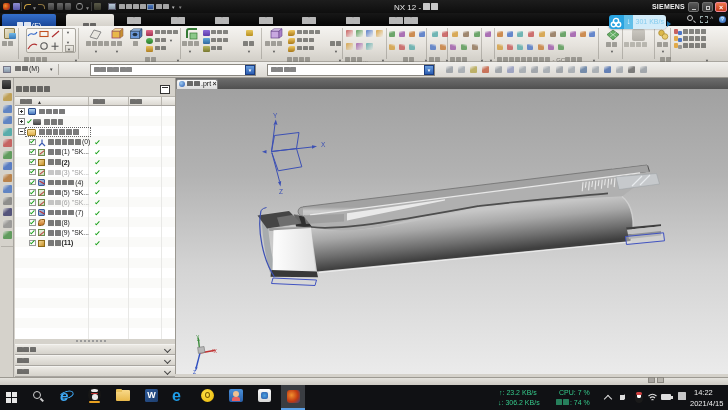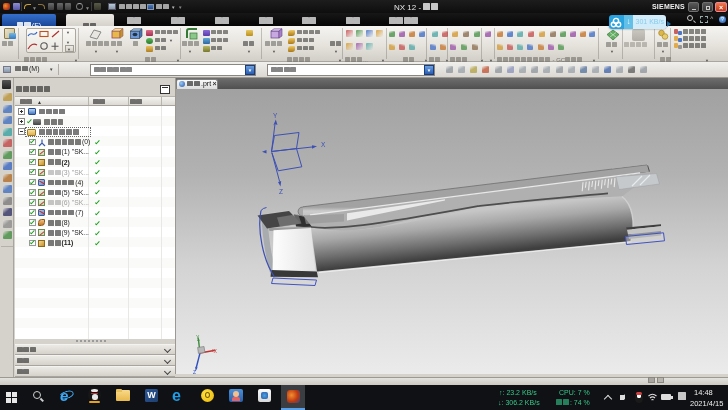--- a/index.html
+++ b/index.html
@@ -520,21 +520,21 @@
 <div class="a" style="left:620px;top:394.5px;width:3.5px;height:5px;background:#ddd;"></div>
     <div class="a" style="left:624px;top:392px;width:4px;height:10px;background:linear-gradient(90deg,#ddd 30%,transparent 30%);clip-path:polygon(0 30%,100% 0,100% 100%,0 70%);"></div>
 <div class="a" style="left:635px;top:392px;width:8px;height:11px;background:radial-gradient(circle at 50% 35%,#fff 25%,#1a1a1a 30%);border-radius:45%;"></div>
     <div class="a" style="left:636px;top:392px;width:6px;height:3px;background:#d04040;border-radius:2px;"></div>
 <svg class="a" style="left:647px;top:392px" width="11" height="10">
       <path d="M1.5,4 Q5.5,0.5 9.5,4 M3,6 Q5.5,3.8 8,6 M4.5,8 Q5.5,7 6.5,8" stroke="#ddd" stroke-width="1.1" fill="none"></path>
     </svg>
 <div class="a" style="left:661px;top:394px;width:10px;height:6px;background:#ddd;border-radius:1px;"></div>
     <div class="a" style="left:671px;top:395.5px;width:1.5px;height:3px;background:#ddd;"></div>
 <div class="a tx" style="left:678px;top:391px;font-size:9px;color:#e8e8e8;"><i class="cb"></i></div>
-<div class="a tx" style="left:694px;top:388px;font-size:7.5px;color:#eee;">14:48</div>
+<div class="a tx" style="left:694px;top:388px;font-size:7.5px;color:#eee;">14:22</div>
 <div class="a tx" style="left:690px;top:398.5px;font-size:7.5px;color:#eee;">2021/4/15</div>
 <div class="a" style="left:608.8px;top:15px;width:57.5px;height:13.6px;border-radius:3px;overflow:hidden;z-index:50;box-shadow:0 0 2px rgba(0,0,0,.5);">
       <div style="position:absolute;left:0;top:0;width:15px;height:100%;background:#29a3e0;"></div>
       <div style="position:absolute;left:15px;top:0;width:9.5px;height:100%;background:#62bfe8;color:#fff;font-size:8px;text-align:center;line-height:13px;">↓</div>
       <div style="position:absolute;left:24.5px;top:0;right:0;height:100%;background:#d3ecf9;color:#85ccee;font-size:7px;line-height:13.5px;text-align:center;">301 KB/s</div>
       <svg style="position:absolute;left:1.5px;top:1.5px" width="12" height="11">
         <circle cx="6" cy="4" r="2.6" fill="none" stroke="#fff" stroke-width="1.4"></circle>
         <circle cx="3.5" cy="7.5" r="2.2" fill="none" stroke="#fff" stroke-width="1.4"></circle>
         <circle cx="8.5" cy="7.5" r="2.2" fill="none" stroke="#fff" stroke-width="1.4"></circle>
       </svg>

